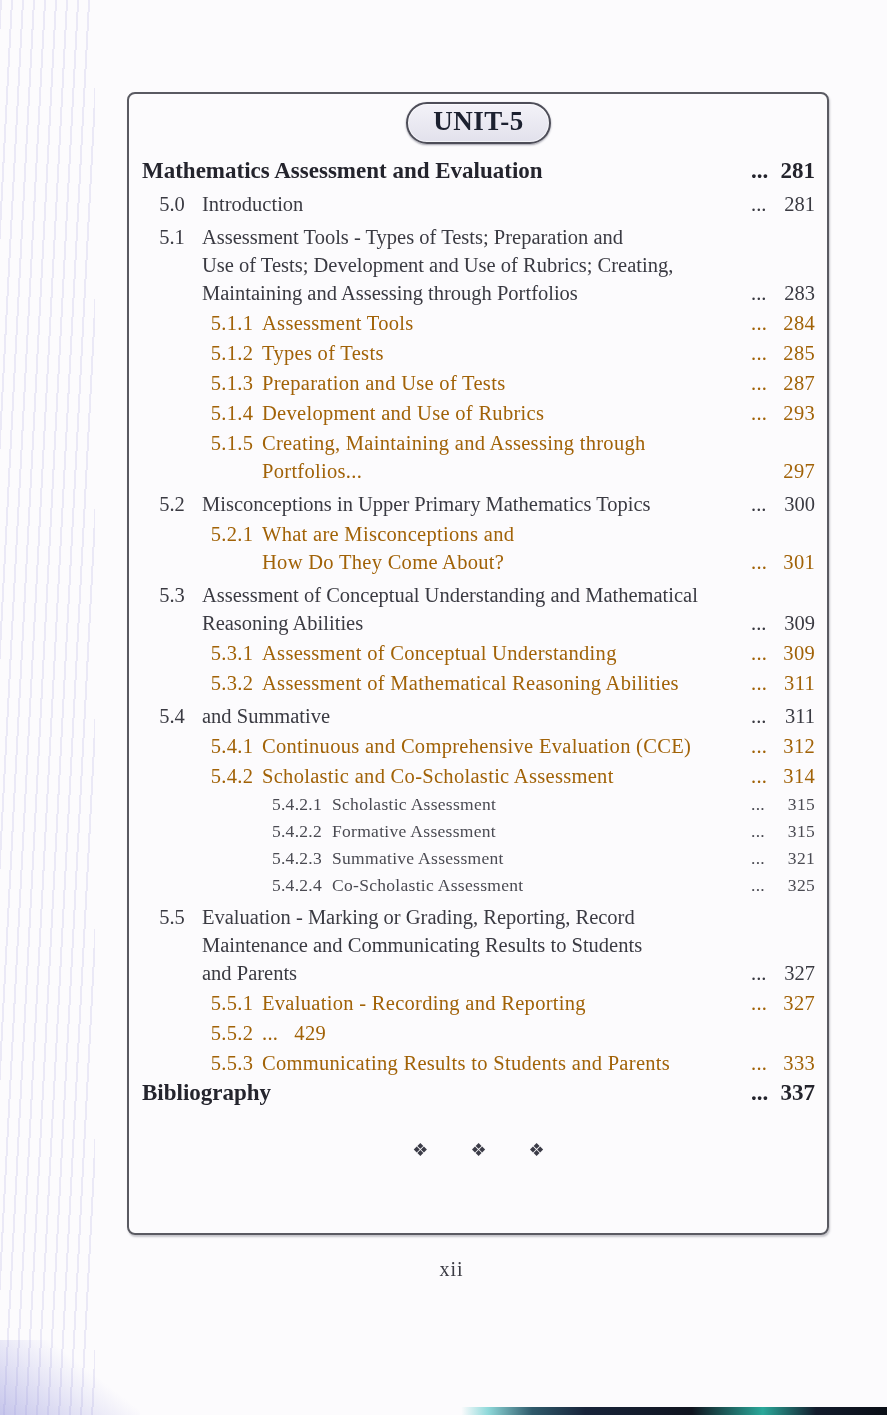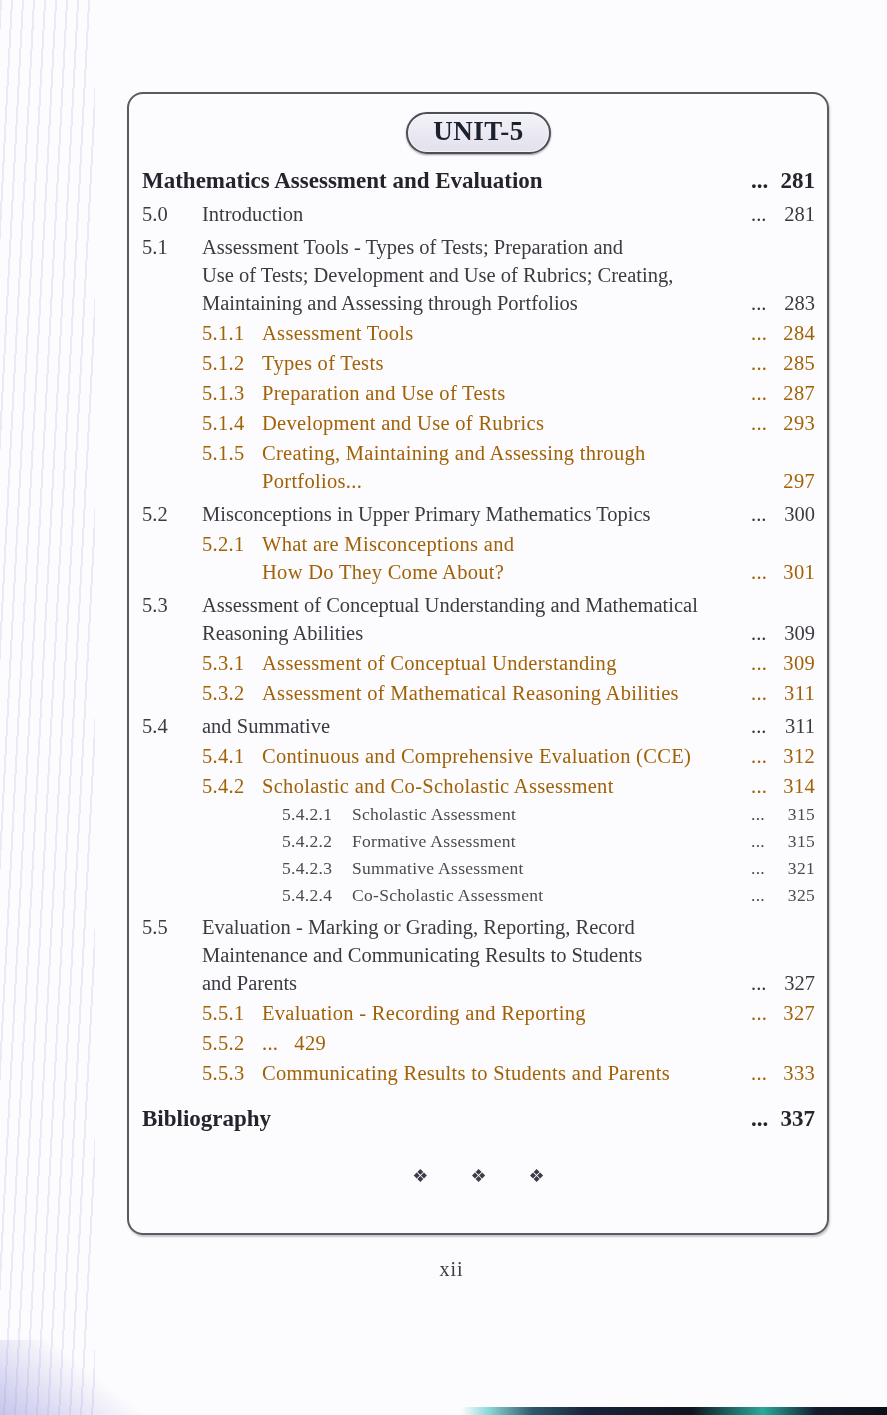--- a/index.html
+++ b/index.html
@@ -27,43 +27,43 @@
     background:linear-gradient(90deg,
       rgba(0,0,0,0) 0%, rgba(0,0,0,0) 52%,
       #8fd9da 55%, #2f5a6b 60%, #18243a 66%,
       #10141f 78%, #2ba89a 86%, #131c2c 92%, #0a0e16 100%);
     pointer-events:none;
   }
   
   .toc-box{
     position:absolute;left:127px;top:92px;width:702px;height:1143px;
     box-sizing:border-box;border:2px solid var(--border,#5a5a62);
-    border-radius:16px;padding:16px 12px 0 13px;
+    border-radius:8px;padding:6px 12px 0 13px;
     box-shadow:1px 2px 2px rgba(70,70,85,0.30);
     overflow:hidden;
   }
   .badge-wrap{text-align:center;margin-top:2px;}
   .badge{
     display:inline-block;padding:2px 25px 5px;
     border:2px solid #4d4d58;border-radius:23px;
     background:linear-gradient(180deg,#f3f2f8 0%, var(--badge_bg,#e2e1ec) 100%);
     box-shadow:0 1px 2px rgba(40,40,65,0.45), inset 0 0 0 1px rgba(255,255,255,0.6);
     font-weight:bold;font-size:27px;color:#1c2130;letter-spacing:0.5px;
   }
   
   .row{display:flex;line-height:28px;font-size:20.5px;color:var(--text,#3a3a42);margin-top:5px;}
-  .row .num{flex:0 0 60px;}
+  .row .num{flex:0 0 60px;text-align:center;}
   .row .txt{flex:1 1 auto;min-width:0;display:flex;flex-direction:column;}
   .row .right{flex:0 0 64px;display:flex;justify-content:space-between;align-self:flex-end;}
   .lvl1{padding-left:60px;margin-top:2px;letter-spacing:0.3px;color:#a16207;}
   .lvl2{padding-left:120px;margin-top:1px;font-size:17.5px;line-height:26px;letter-spacing:0.3px;color:#4a4a52;}
-  .lvl2 .num{flex:0 0 70px;margin-left:20px;}
+  .lvl2 .num{flex:0 0 70px;}
   .bold-row{font-weight:bold;font-size:23px;color:var(--bold_text,#23232c);letter-spacing:0;gap:36px;}
   .title-row{margin-top:13px;}
-  .bib-row{margin-top:18px;align-items:center;}
+  .bib-row{margin-top:2px;align-items:center;}
   .dingbats{
     text-align:center;margin-top:32px;font-size:18px;color:#3c3c48;
     font-family:"DejaVu Sans", sans-serif;
   }
   .dingbats span{margin:0 21px;}
   .footer-num{
     position:absolute;left:8px;top:1258px;width:887px;text-align:center;
     font-size:20px;color:#3b3b44;letter-spacing:1px;
   }
 </style>

